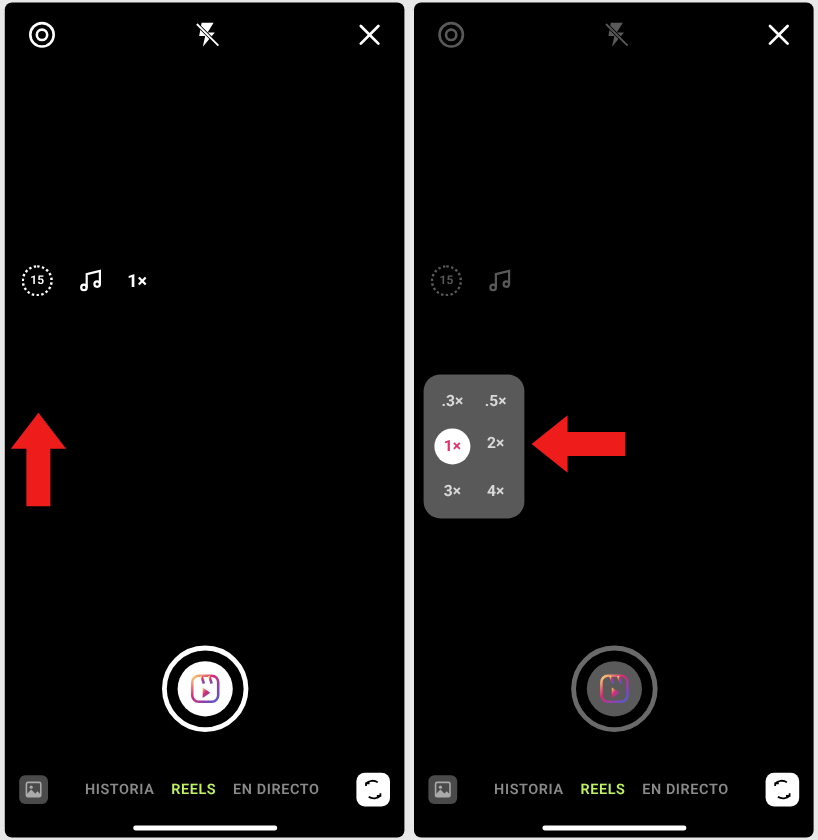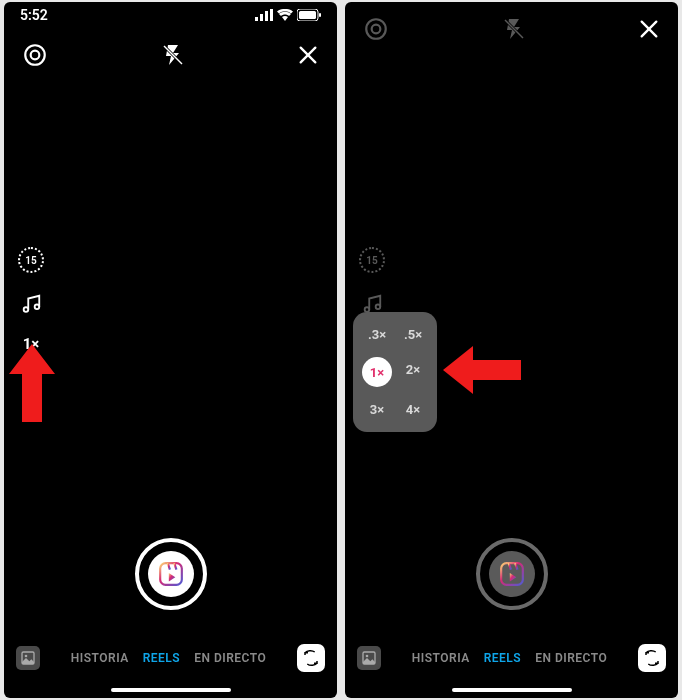--- a/index.html
+++ b/index.html
@@ -45,23 +45,23 @@
   .dim .top-controls .icon,
   .dim .side-controls .icon,
   .dim .side-controls .speed-label { opacity: 0.35; }
 
   .icon { color: #fff; display: inline-flex; }
 
   
   .side-controls {
     position: absolute;
     left: 14px;
-    top: 245px;
-    display: flex;
-    flex-direction: column;
+    top: 219px;
+    display: flex;
+    flex-direction: row;
     gap: 20px;
     align-items: center;
   }
   .timer-circle {
     width: 26px; height: 26px;
     border: 2px dotted #fff;
     border-radius: 50%;
     display: flex; align-items: center; justify-content: center;
     font-size: 10px; color: #fff; font-weight: 600;
   }
@@ -103,21 +103,21 @@
   }
   .tabs {
     flex: 1;
     display: flex;
     gap: 14px;
     justify-content: center;
     overflow: hidden;
     white-space: nowrap;
   }
   .tab { color: #8a8a8a; }
-  .tab.active { color: #0ea5e9; }
+  .tab.active { color: #bef264; }
   .gallery-thumb {
     width: 24px; height:24px; border-radius:5px;
     background:#4a4a4a;
     display:flex; align-items:center; justify-content:center;
   }
   .switch-cam {
     width: 28px; height:28px;
     background:#fff; border-radius:7px;
     display:flex; align-items:center; justify-content:center;
   }
@@ -158,41 +158,20 @@
   
   .arrow {
     position:absolute;
   }
   .arrow svg { display:block; }
 </style>
 </head>
 <body>
 
 <div class="phone">
-  <div class="status-bar">
-    <span>5:52</span>
-    <div class="status-right">
-      <svg width="18" height="12" viewBox="0 0 18 12">
-          <g fill="#fff">
-            <rect x="0" y="8" width="3" height="4"></rect>
-            <rect x="5" y="5" width="3" height="7"></rect>
-            <rect x="10" y="2" width="3" height="10"></rect>
-            <rect x="15" y="0" width="3" height="12"></rect>
-          </g>
-        </svg>
-      <svg width="16" height="12" viewBox="0 0 16 12">
-          <path fill="#fff" d="M8 12 L5 8 C6.8 6.5 9.2 6.5 11 8 Z M2 5 C5.3 2 10.7 2 14 5 L12 7 C9.8 5 6.2 5 4 7 Z M0 2.5 C4.4-1 11.6-1 16 2.5 L14 4.5 C10.7 1.5 5.3 1.5 2 4.5 Z"></path>
-        </svg>
-      <svg width="24" height="12" viewBox="0 0 24 12">
-          <rect x="0" y="0" width="21" height="12" rx="3" fill="none" stroke="#fff" stroke-width="1"></rect>
-          <rect x="2" y="2" width="17" height="8" rx="1.5" fill="#fff"></rect>
-          <rect x="22" y="4" width="2" height="4" rx="1" fill="#fff"></rect>
-        </svg>
-    </div>
-  </div>
 
   <div class="top-controls">
     <span class="icon">
       <svg width="26" height="26" viewBox="0 0 24 24" fill="none" stroke="#fff" stroke-width="2">
           <circle cx="12" cy="12" r="9"></circle>
           <circle cx="12" cy="12" r="4"></circle>
         </svg>
     </span>
     <span class="icon">
       <svg width="24" height="24" viewBox="0 0 24 24" fill="#fff">

